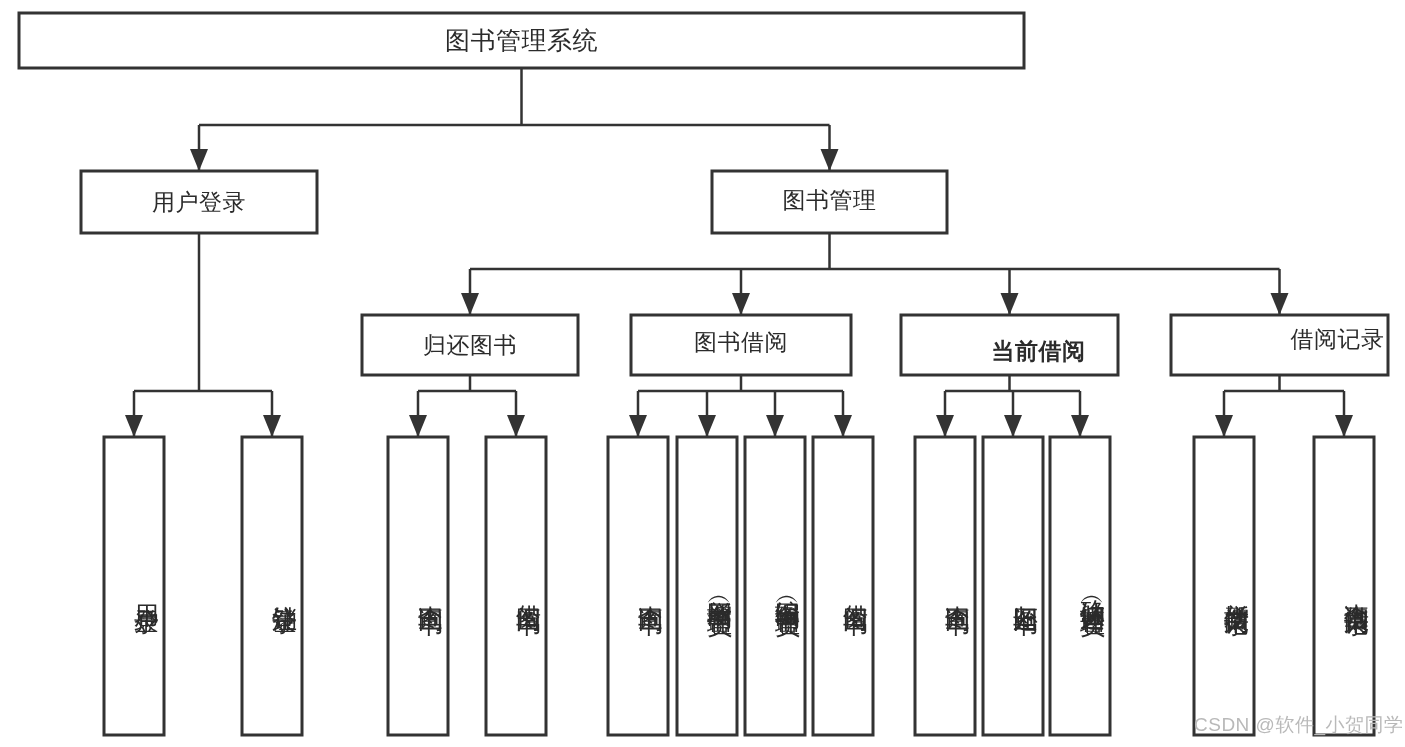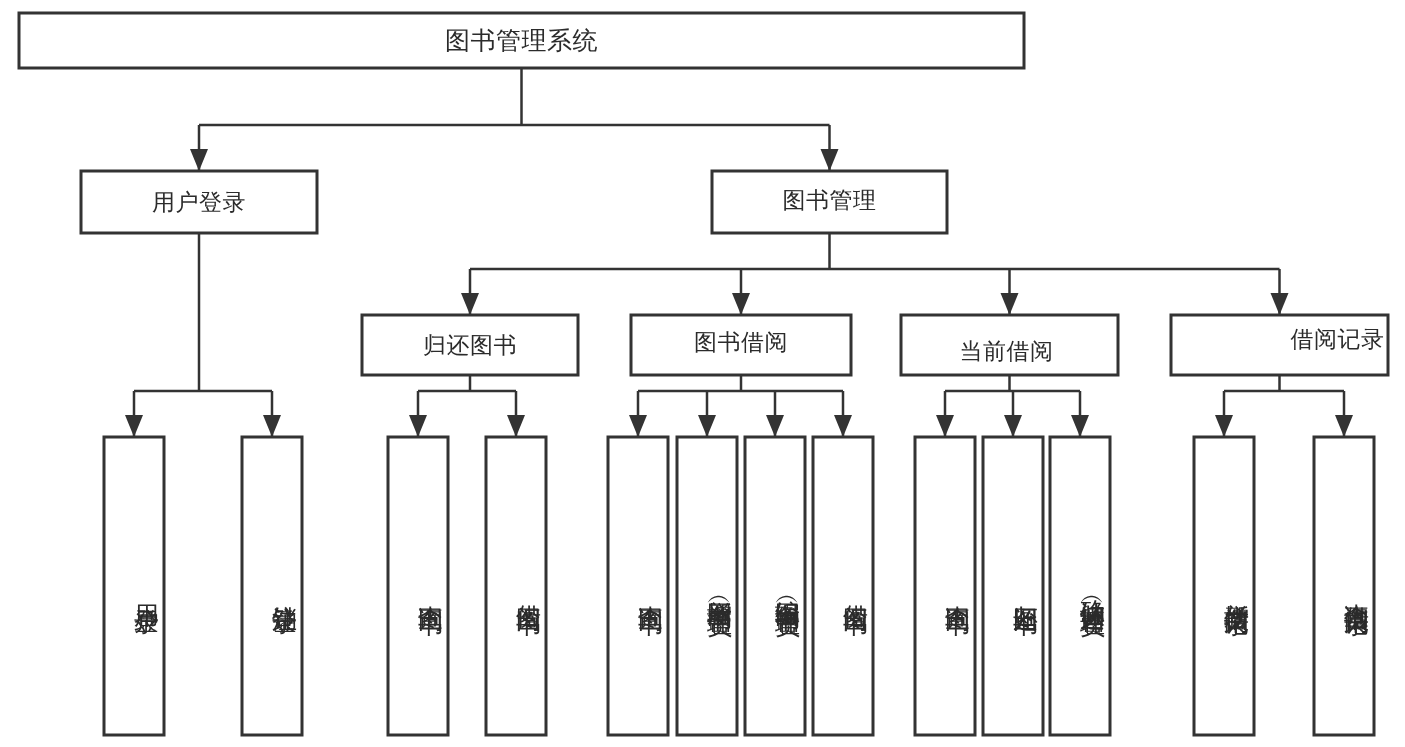--- a/index.html
+++ b/index.html
@@ -158,31 +158,32 @@
         <rect x="1314" y="437" width="60" height="298" class="box-rect"></rect>
       </g>
   </svg>
 
   <div id="labels-layer">
       <div class="node-label horizontal root" style="left: 19px; top: 13px; width: 1005px; height: 55px;">图书管理系统</div>
       <div class="node-label horizontal" style="left: 81px; top: 171px; width: 236px; height: 62px;">用户登录</div>
       <div class="node-label horizontal" style="left: 712px; top: 171px; width: 235px; height: 58px;">图书管理</div>
       <div class="node-label horizontal" style="left: 362px; top: 315px; width: 216px; height: 60px;">归还图书</div>
       <div class="node-label horizontal" style="left: 631px; top: 315px; width: 220px; height: 55px;">图书借阅</div>
-      <div class="node-label horizontal" style="left: 898px; top: 315px; width: 217px; height: 72px;">当前借阅</div>
+      <div class="node-label horizontal" style="left: 930px; top: 315px; width: 217px; height: 72px; font-weight: bold;">当前借阅</div>
       <div class="node-label horizontal" style="left: 1229px; top: 315px; width: 217px; height: 48px;">借阅记录</div>
       <div class="node-label vertical" style="left: 104px; top: 437px; width: 60px; height: 298px;">用户登录</div>
       <div class="node-label vertical" style="left: 242px; top: 437px; width: 60px; height: 298px;">注销登录</div>
       <div class="node-label vertical" style="left: 388px; top: 437px; width: 60px; height: 298px;">查询图书</div>
       <div class="node-label vertical" style="left: 486px; top: 437px; width: 60px; height: 298px;">借阅图书</div>
       <div class="node-label vertical" style="left: 608px; top: 437px; width: 60px; height: 298px;">查询图书</div>
       <div class="node-label vertical" style="left: 677px; top: 437px; width: 60px; height: 298px;">新增图书（管理员）</div>
       <div class="node-label vertical" style="left: 745px; top: 437px; width: 60px; height: 298px;">编辑图书（管理员）</div>
       <div class="node-label vertical" style="left: 813px; top: 437px; width: 60px; height: 298px;">借阅图书</div>
       <div class="node-label vertical" style="left: 915px; top: 437px; width: 60px; height: 298px;">查询图书</div>
       <div class="node-label vertical" style="left: 983px; top: 437px; width: 60px; height: 298px;">归还图书</div>
       <div class="node-label vertical" style="left: 1050px; top: 437px; width: 60px; height: 298px;">确认归还（管理员）</div>
       <div class="node-label vertical" style="left: 1194px; top: 437px; width: 60px; height: 298px;">新增借阅记录</div>
       <div class="node-label vertical" style="left: 1314px; top: 437px; width: 60px; height: 298px;">查询借阅记录</div>
     </div>
 
+  <div class="watermark" style="left:1194px; top:712px;">CSDN @软件_小贺同学</div>
 
 </div>
 
 </body></html>

